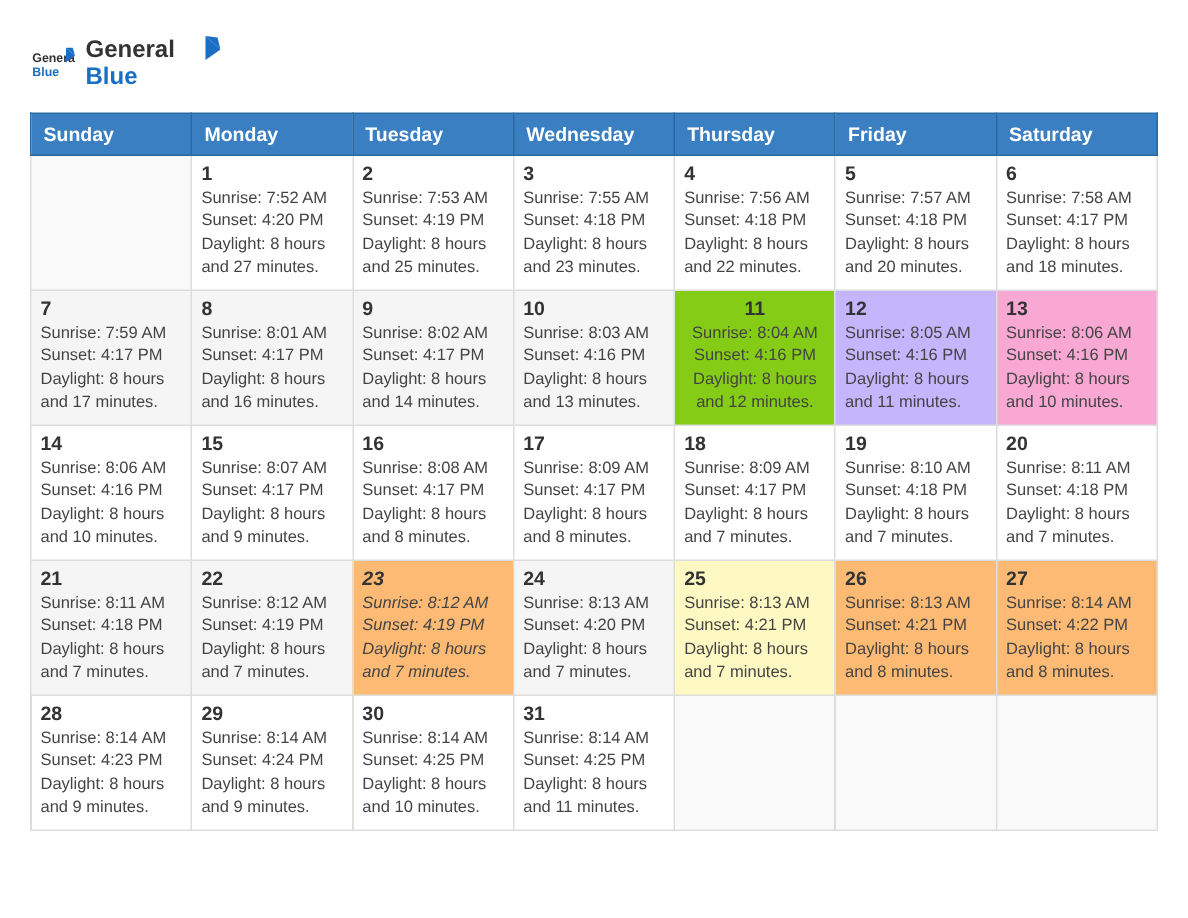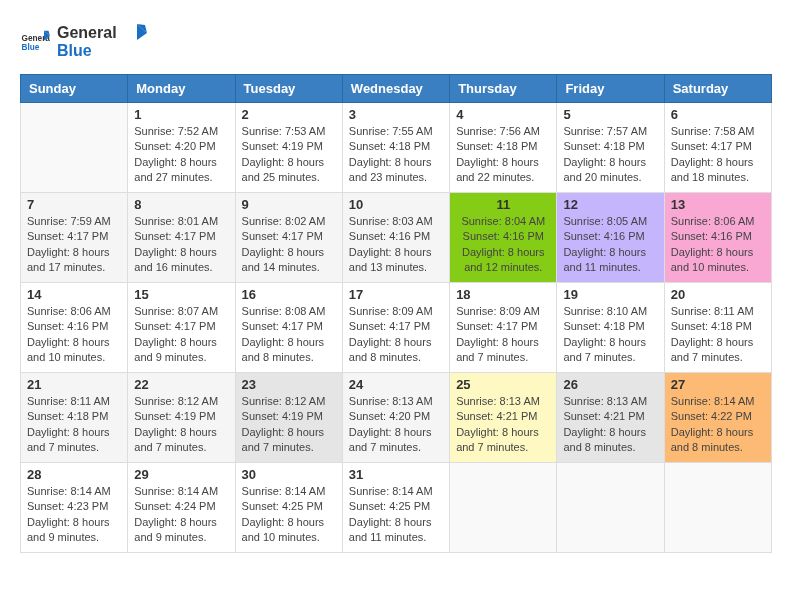--- a/index.html
+++ b/index.html
@@ -209,33 +209,33 @@
       </tr>
       <tr>
         <td style="background-color: rgb(245, 245, 245);">
           <span class="day-num">21</span>
           <div class="day-info">Sunrise: 8:11 AM<br>Sunset: 4:18 PM<br>Daylight: 8 hours<br>and 7 minutes.</div>
         </td>
         <td style="background-color: rgb(245, 245, 245);">
           <span class="day-num">22</span>
           <div class="day-info">Sunrise: 8:12 AM<br>Sunset: 4:19 PM<br>Daylight: 8 hours<br>and 7 minutes.</div>
         </td>
-        <td style="background-color: #e5e5e5;">
+        <td style="background-color: #fdba74; font-style: italic;">
           <span class="day-num">23</span>
           <div class="day-info">Sunrise: 8:12 AM<br>Sunset: 4:19 PM<br>Daylight: 8 hours<br>and 7 minutes.</div>
         </td>
         <td style="background-color: rgb(245, 245, 245);">
           <span class="day-num">24</span>
           <div class="day-info">Sunrise: 8:13 AM<br>Sunset: 4:20 PM<br>Daylight: 8 hours<br>and 7 minutes.</div>
         </td>
         <td style="background-color: #fef9c3;">
           <span class="day-num">25</span>
           <div class="day-info">Sunrise: 8:13 AM<br>Sunset: 4:21 PM<br>Daylight: 8 hours<br>and 7 minutes.</div>
         </td>
-        <td style="background-color: #e5e5e5;">
+        <td style="background-color: #fdba74;">
           <span class="day-num">26</span>
           <div class="day-info">Sunrise: 8:13 AM<br>Sunset: 4:21 PM<br>Daylight: 8 hours<br>and 8 minutes.</div>
         </td>
         <td style="background-color: #fdba74;">
           <span class="day-num">27</span>
           <div class="day-info">Sunrise: 8:14 AM<br>Sunset: 4:22 PM<br>Daylight: 8 hours<br>and 8 minutes.</div>
         </td>
       </tr>
       <tr style="background-color: #a16207; margin-left: 48px;">
         <td>

